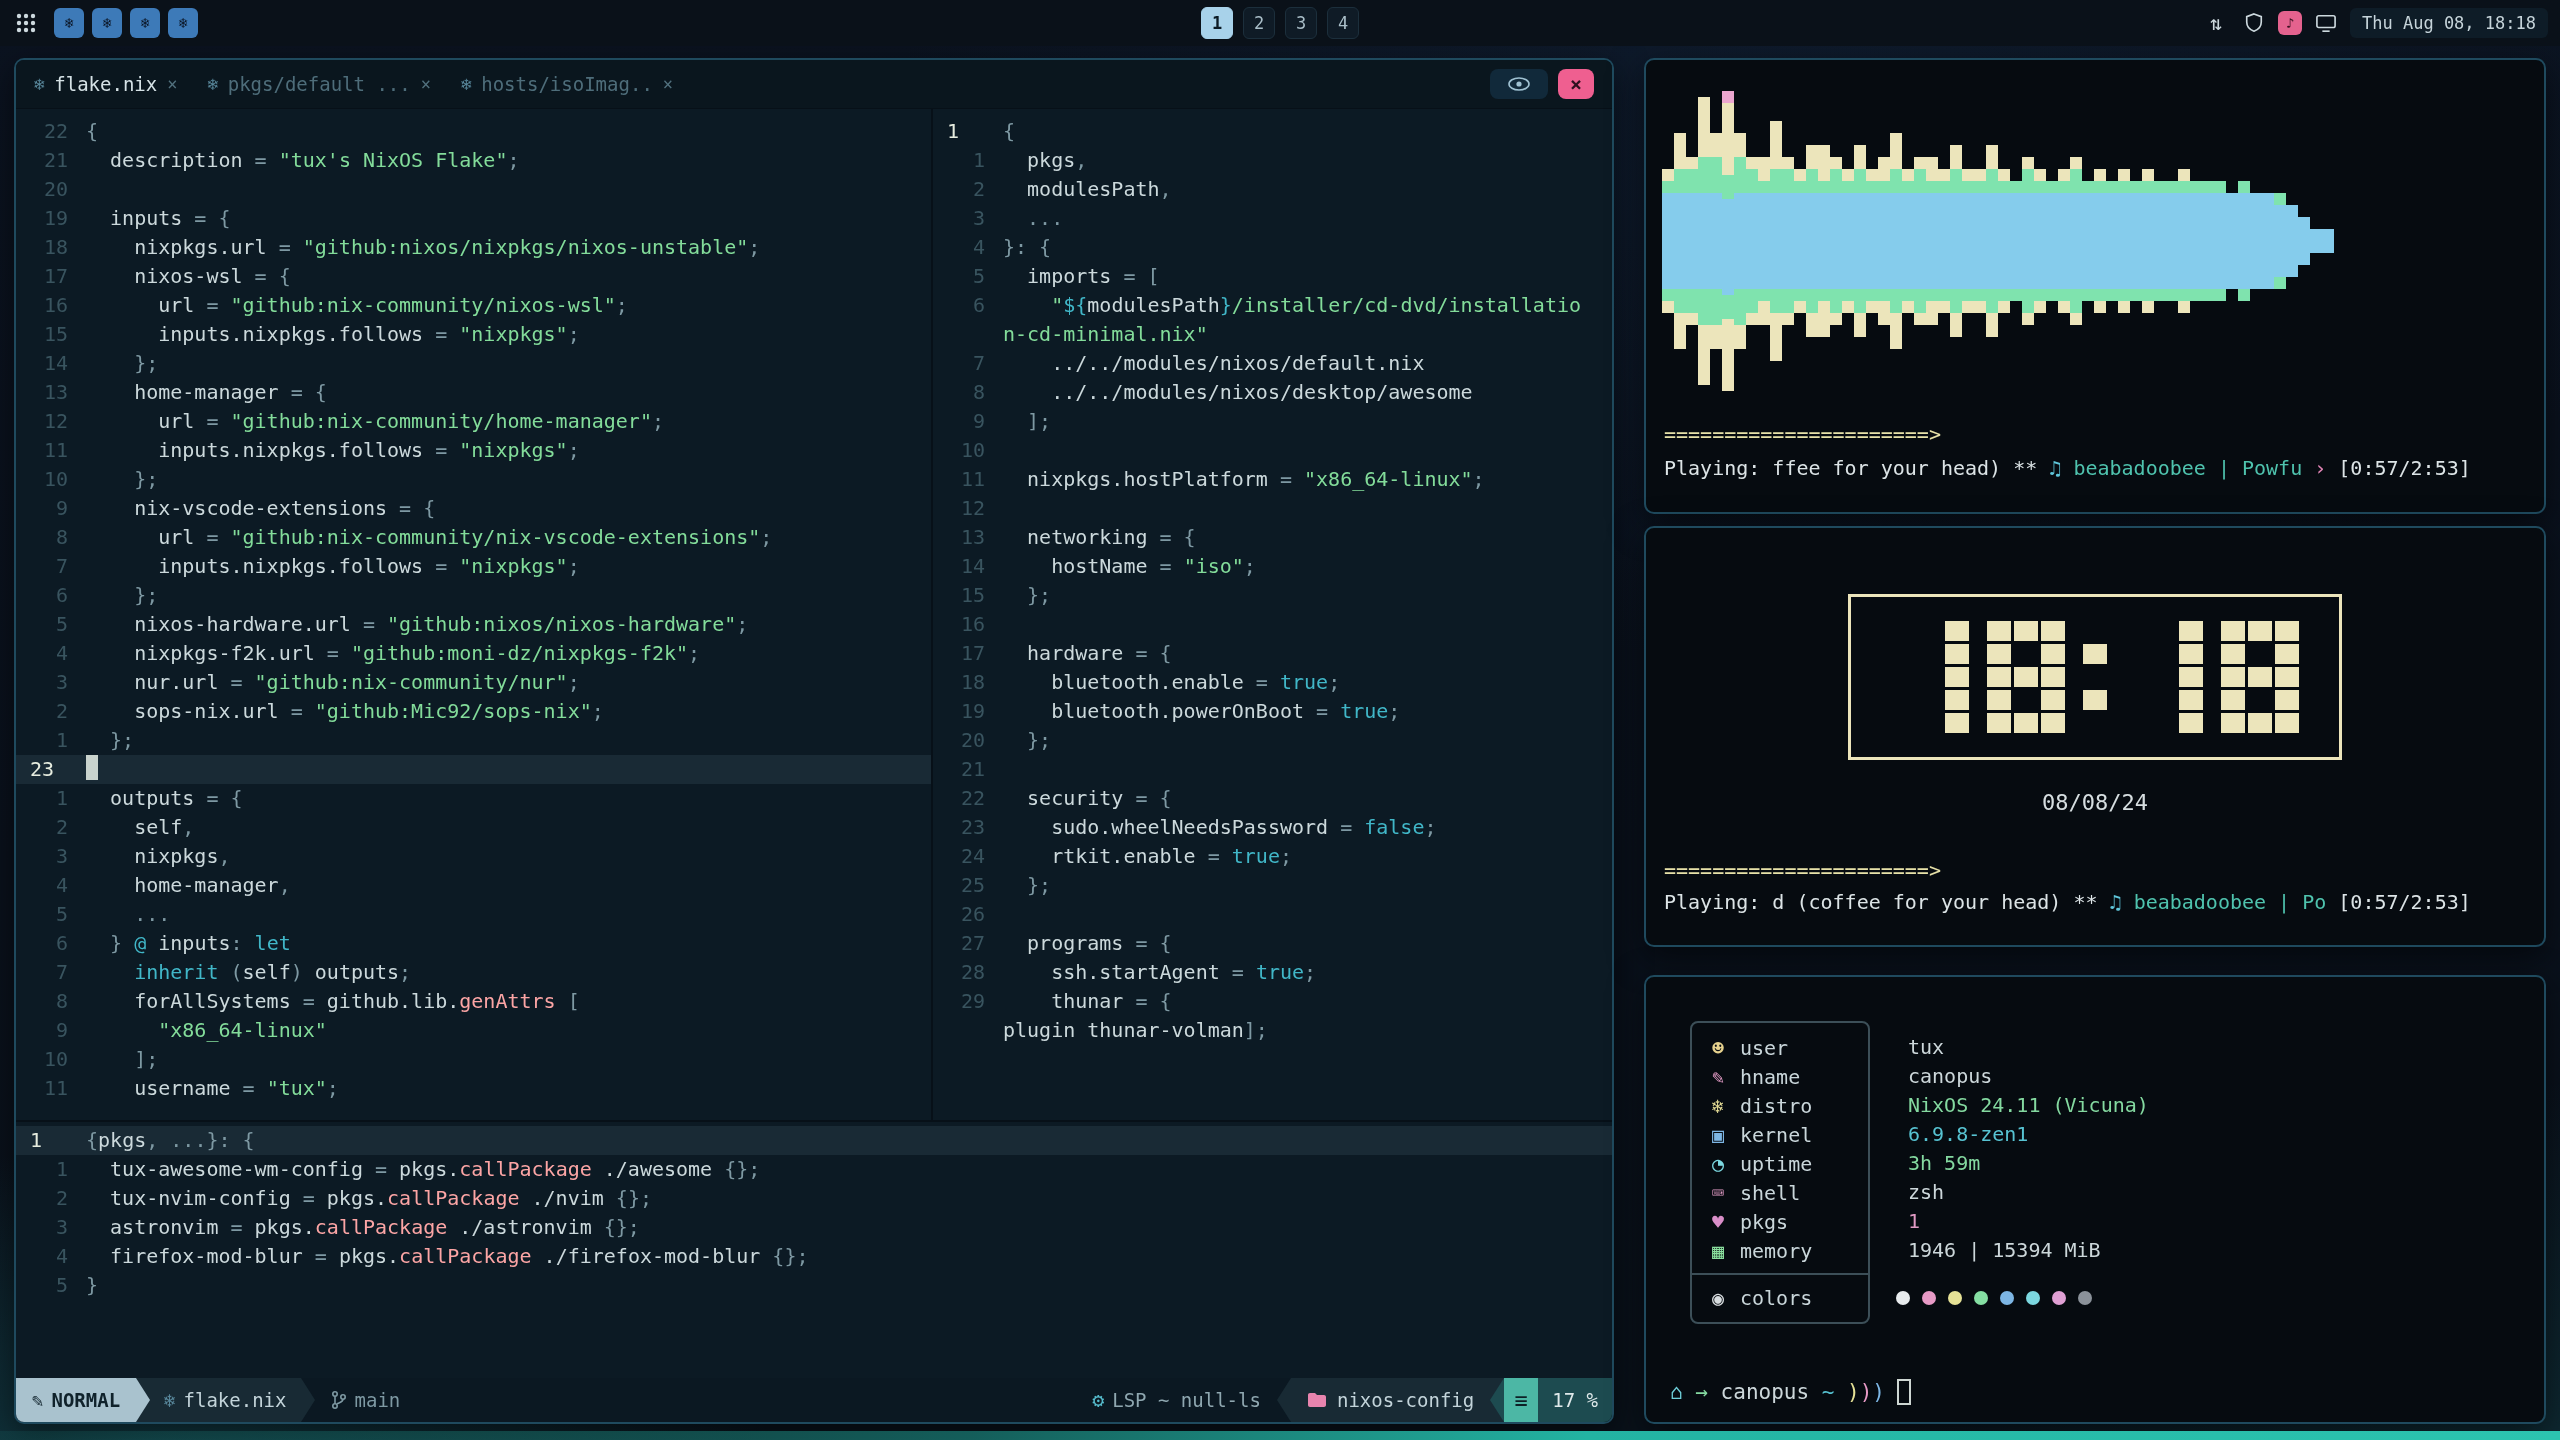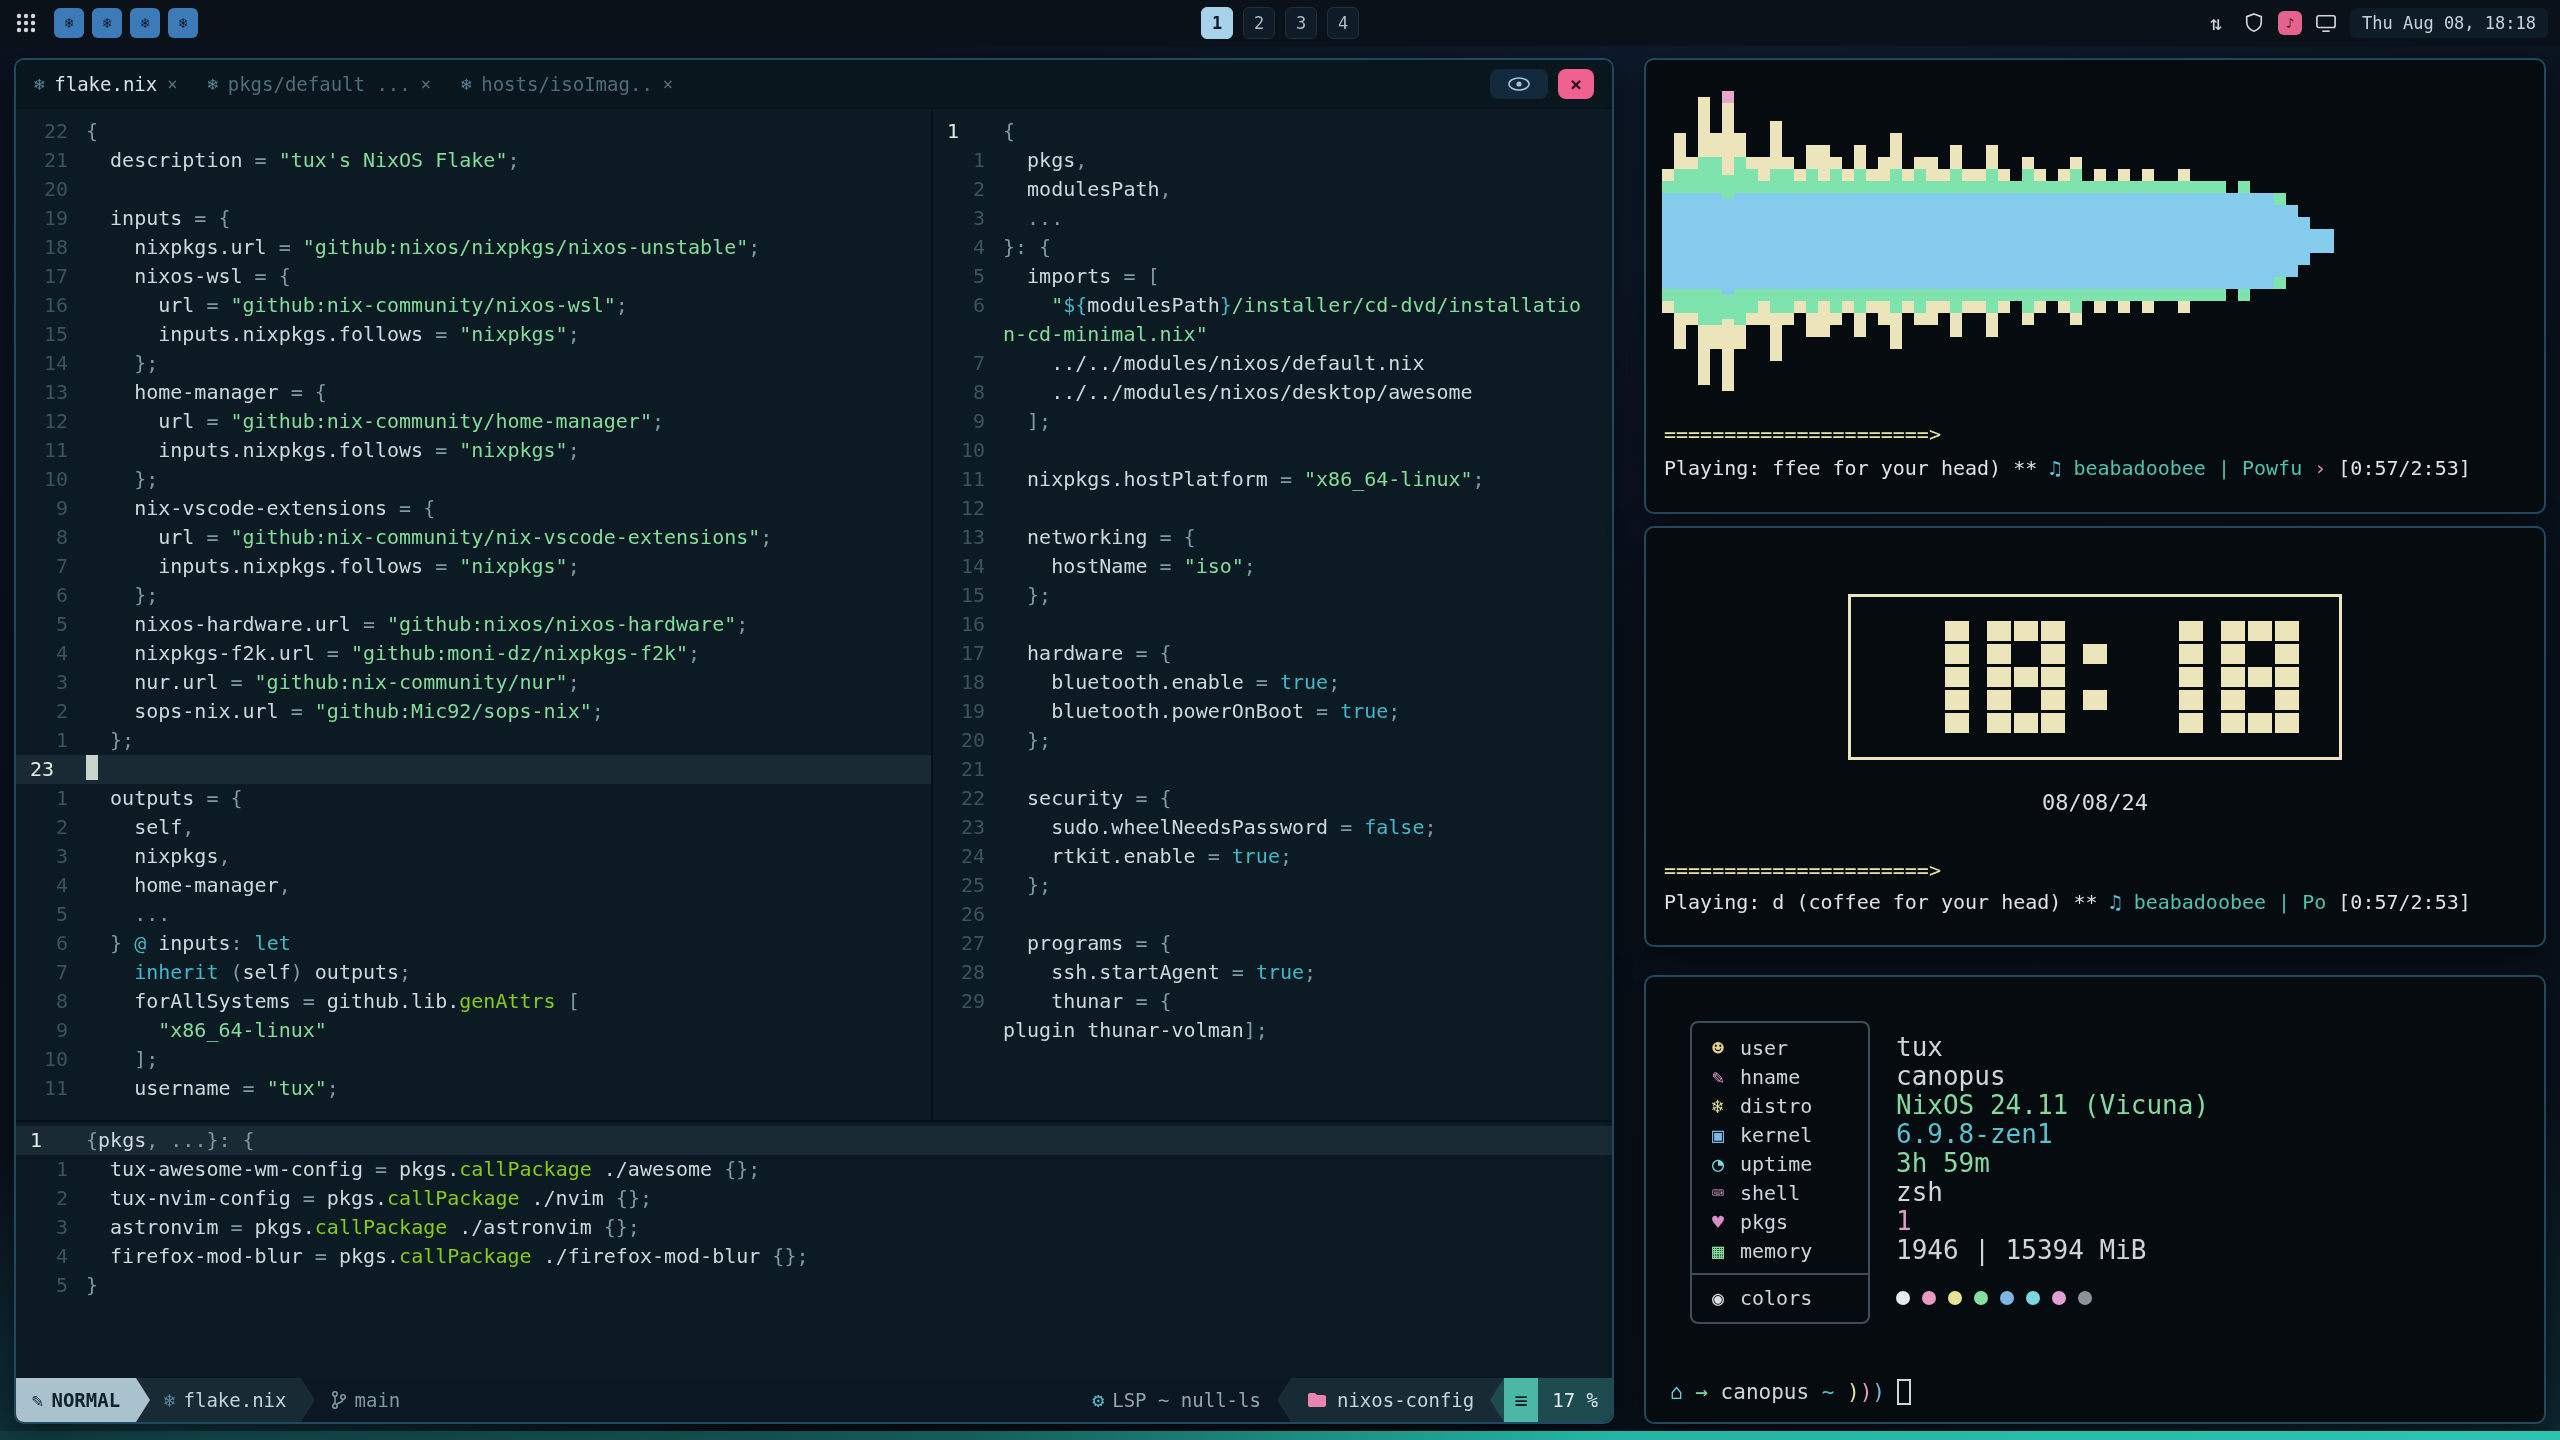--- a/index.html
+++ b/index.html
@@ -54,21 +54,21 @@
   .paneA { width:915px; }
   .vdiv { width:2px; background:#071018; }
   .paneB { flex:1; }
   .paneC { height:256px; border-top:2px solid #071018; padding-top:4px; overflow:hidden; }
   .crow { display:flex; height:29px; line-height:29px; font-size:20px; }
   .crow.hl { background:rgba(150,190,210,0.10); }
   .ln { width:70px; padding-right:18px; text-align:right; color:#39545f; flex:none; }
   .ln.cur { text-align:left; padding-left:14px; color:#e6ecdf; }
   .codeline { white-space:pre; }
   .tok-n { color:#ccd9dc; } .tok-s { color:#83dc9a; } .tok-k { color:#41b7c8; }
-  .tok-p { color:#7e99a3; } .tok-f { color:#84cc16; }
+  .tok-p { color:#7e99a3; } .tok-f { color:#fca5a5; }
   .block-cursor { display:inline-block; width:12px; height:25px; background:#c9d3cd; vertical-align:-4px; }
   
   .estatus { position:absolute; bottom:0; left:0; right:0; height:44px; display:flex; align-items:center;
     background:#0b1822; border-radius:0 0 8px 8px; font-size:19px; color:#8fa7b0; overflow:hidden; }
   .seg-mode { background:#a9c2ce; color:#10222b; font-weight:bold; height:100%;
     display:flex; align-items:center; gap:8px; padding:0 16px; }
   .arr { width:0; height:0; border-top:22px solid transparent; border-bottom:22px solid transparent; flex:none; }
   .arr.a { border-left:14px solid #a9c2ce; }
   .arr.b { border-left:14px solid #182a34; }
   .arr.c { border-right:14px solid #182a34; }
@@ -100,21 +100,21 @@
   .dcell { background:transparent; }
   .dcell.on { background:#ece5bb; }
   .clockdate { position:absolute; left:0; right:0; top:262px; text-align:center; color:#d6dee0; font-size:22px; }
   
   .fetch-wrap { position:absolute; left:44px; top:44px; display:flex; }
   .fetch-box { border:2px solid #3c4f58; border-radius:8px; padding:10px 14px; width:180px; }
   .frow { display:flex; align-items:center; height:29px; font-size:20px; gap:10px; color:#c9d6da; }
   .ficon { width:24px; text-align:center; flex:none; }
   .fdiv { border-top:2px solid #3c4f58; margin:8px -14px; }
   .fetch-values { display:flex; flex-direction:column; padding:12px 0 0 26px; }
-  .fval { height:29px; line-height:29px; font-size:26px; white-space:pre; }
+  .fval { height:29px; line-height:29px; font-size:20px; white-space:pre;margin-left:12px; }
   .fspacer { height:18px; }
   .dots { height:29px; display:flex; align-items:center; gap:12px; }
   .dot { width:14px; height:14px; border-radius:50%; }
   .prompt { position:absolute; left:24px; top:402px; display:flex; align-items:center; font-size:21px; white-space:pre; }
   .pcursor { width:14px; height:26px; border:2px solid #cdd6d2; margin-left:12px; }
   
   .bottomstrip { position:absolute; left:0; bottom:0; width:100%; height:9px;
     background:linear-gradient(90deg, rgba(31,160,148,0.10), rgba(31,160,148,0.55) 38%, #23b3a2 62%, #2cc4b0); }
 </style>
 </head>

